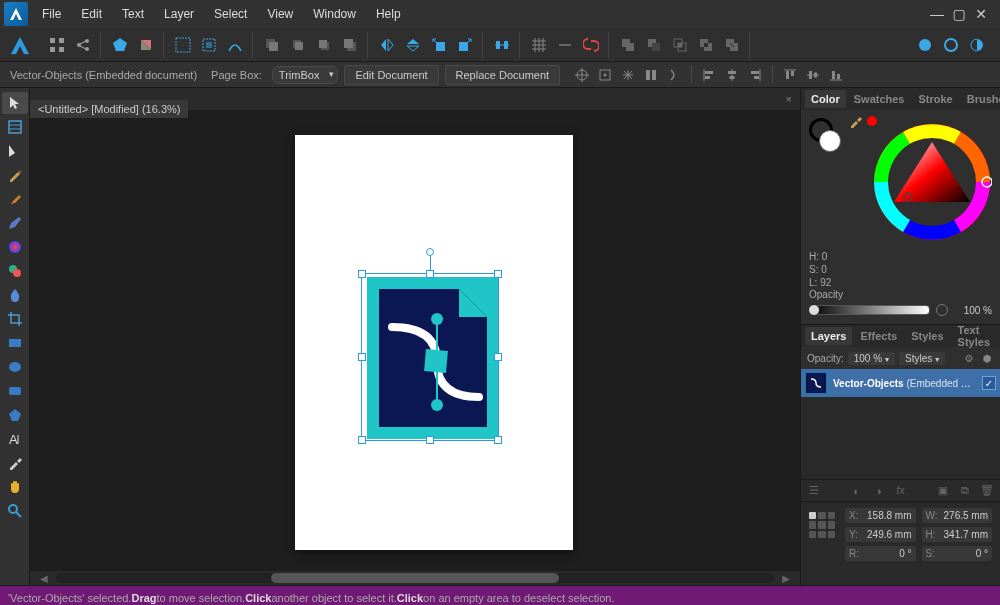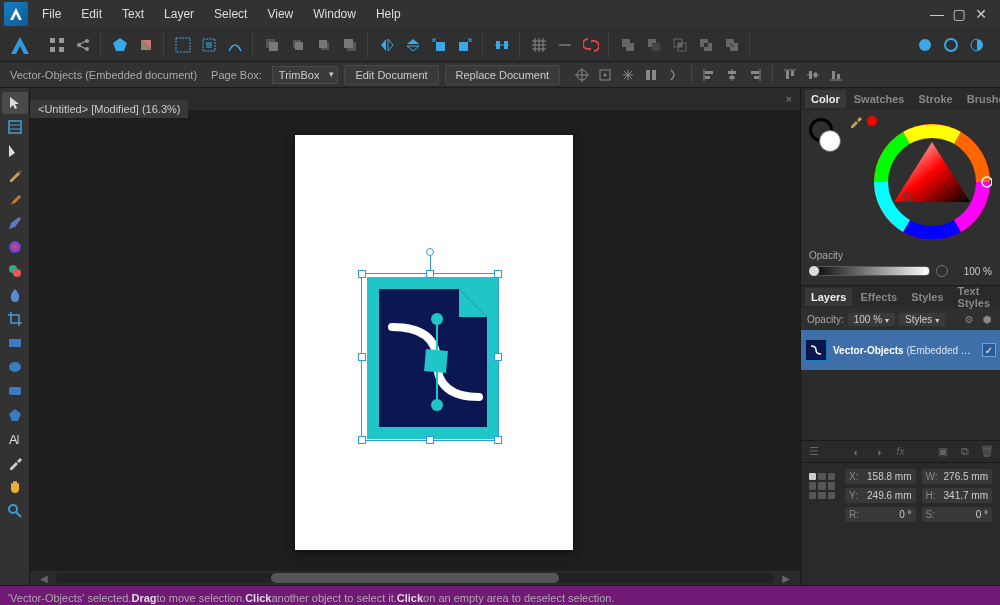--- a/index.html
+++ b/index.html
@@ -19,21 +19,21 @@
 .tb-logo svg { width:22px; height:22px; }
 .tb-group { display: flex; align-items: center; gap: 4px; padding: 0 6px; border-right: 1px solid #404040; height: 26px; }
 .tb-group:last-child { border-right: none; }
 .tb-btn { width: 22px; height: 22px; display: flex; align-items: center; justify-content: center; cursor: pointer; border-radius: 2px; color: #888; }
 .tb-btn.active { color: #3aa8e6; }
 .tb-btn svg { width: 16px; height: 16px; }
 
 
 .context-bar { height: 26px; background: #323232; display: flex; align-items: center; padding: 0 6px; border-bottom: 1px solid #1a1a1a; font-size: 11px; gap: 6px; }
 .ctx-label { color: #aaa; padding: 0 4px; }
-.ctx-select { background: #3a3a3a; color: #ccc; padding: 2px 18px 2px 6px; border: 1px solid #4a4a4a; border-radius: 0; position: relative; cursor: pointer; font-size: 11px; }
+.ctx-select { background: #3a3a3a; color: #ccc; padding: 2px 18px 2px 6px; border: 1px solid #4a4a4a; border-radius: 6px; position: relative; cursor: pointer; font-size: 11px; }
 .ctx-select::after { content: '▾'; position: absolute; right: 4px; top: 2px; font-size: 9px; }
 .ctx-btn { background: #3a3a3a; color: #ccc; padding: 3px 10px; border: 1px solid #4a4a4a; border-radius: 2px; cursor: pointer; font-size: 11px; }
 .ctx-icons { display: flex; gap: 3px; margin-left: 6px; }
 .ctx-icon { width: 20px; height: 20px; display:flex; align-items:center; justify-content:center; color:#888; cursor:pointer; }
 .ctx-divider { width:1px; height:18px; background:#484848; margin:0 4px; }
 
 
 .main-area { display: flex; height: calc(605px - 28px - 34px - 26px - 20px); }
 
 
@@ -84,21 +84,21 @@
 .opacity-val{ font-size:10px; color:#ccc; width:40px; text-align:right; }
 
 .layers-panel { flex:0 0 auto; border-bottom:1px solid #1a1a1a; }
 .layers-toolbar { height:22px; background:#2f2f2f; display:flex; align-items:center; padding:0 6px; gap:4px; font-size:10px; }
 .layers-toolbar .lab{ color:#aaa; }
 .layers-toolbar .val{ background:#3a3a3a; padding:1px 6px; border-radius:2px; color:#ccc; cursor:pointer; position:relative; }
 .layers-toolbar .val::after{content:'▾'; margin-left:3px; font-size:8px;}
 .layers-toolbar .spacer{flex:1;}
 .layers-toolbar .ic{ width:14px; height:14px; color:#888; cursor:pointer; display:flex;align-items:center;justify-content:center;}
 .layer-list { min-height:110px; background:#2a2a2a; max-height:110px; }
-.layer-item { height:40px; background:#3f6fa8; display:flex; align-items:center; padding:0 4px; gap:6px; color:#fff; cursor:pointer; }
+.layer-item { height:28px; background:#3f6fa8; display:flex; align-items:center; padding:0 4px; gap:6px; color:#fff; cursor:pointer; }
 .layer-item .thumb{ width:22px; height:22px; background:#08133b; border:1px solid #147ac4; display:flex;align-items:center;justify-content:center;}
 .layer-item .name{ flex:1; font-size:10px; white-space:nowrap; overflow:hidden; text-overflow:ellipsis; }
 .layer-item .chk{ width:14px; height:14px; background:#2b5a9a; border:1px solid #6ca4d8; display:flex;align-items:center;justify-content:center; color:#fff; font-size:10px;}
 .layer-footer{ height:22px; background:#2a2a2a; border-top:1px solid #1a1a1a; display:flex; align-items:center; padding:0 6px; gap:8px; color:#666; }
 .layer-footer .spacer{flex:1;}
 .layer-footer .ic{ width:14px; cursor:pointer; display:flex;justify-content:center;}
 
 .transform-panel{ flex:1; background:#2a2a2a; display:flex; flex-direction:column; }
 .xf-grid{ padding:6px 8px; display:grid; grid-template-columns: 30px 1fr 1fr; gap:4px 6px; align-items:center; font-size:10px; }
 .anchor-widget{ grid-row: span 2; width:26px; height:26px; display:grid; grid-template-columns:repeat(3,1fr); grid-template-rows:repeat(3,1fr); gap:2px;}
@@ -598,20 +598,25 @@
           <defs>
               <linearGradient id="tri" x1="0" y1="0" x2="1" y2="1">
                 <stop offset="0" stop-color="#fff"></stop>
                 <stop offset="0.5" stop-color="#f00"></stop>
                 <stop offset="1" stop-color="#000"></stop>
               </linearGradient>
             </defs>
           <circle cx="115" cy="60" r="5" fill="none" stroke="#fff" stroke-width="1.5"></circle>
           <circle cx="36" cy="75" r="4" fill="none" stroke="#444" stroke-width="1.5"></circle>
         </svg>
+      </div>
+      <div class="hsl-readout">
+        <div><span>H:</span> <span>0</span></div>
+        <div><span>S:</span> <span>0</span></div>
+        <div><span>L:</span> <span>92</span></div>
       </div>
       <div class="opacity-label">Opacity</div>
       <div class="opacity-row">
         <div class="opacity-slider">
             <div class="opacity-thumb"></div>
           </div>
         <div class="opacity-knob"></div>
         <div class="opacity-val">100 %</div>
       </div>
     </div>

